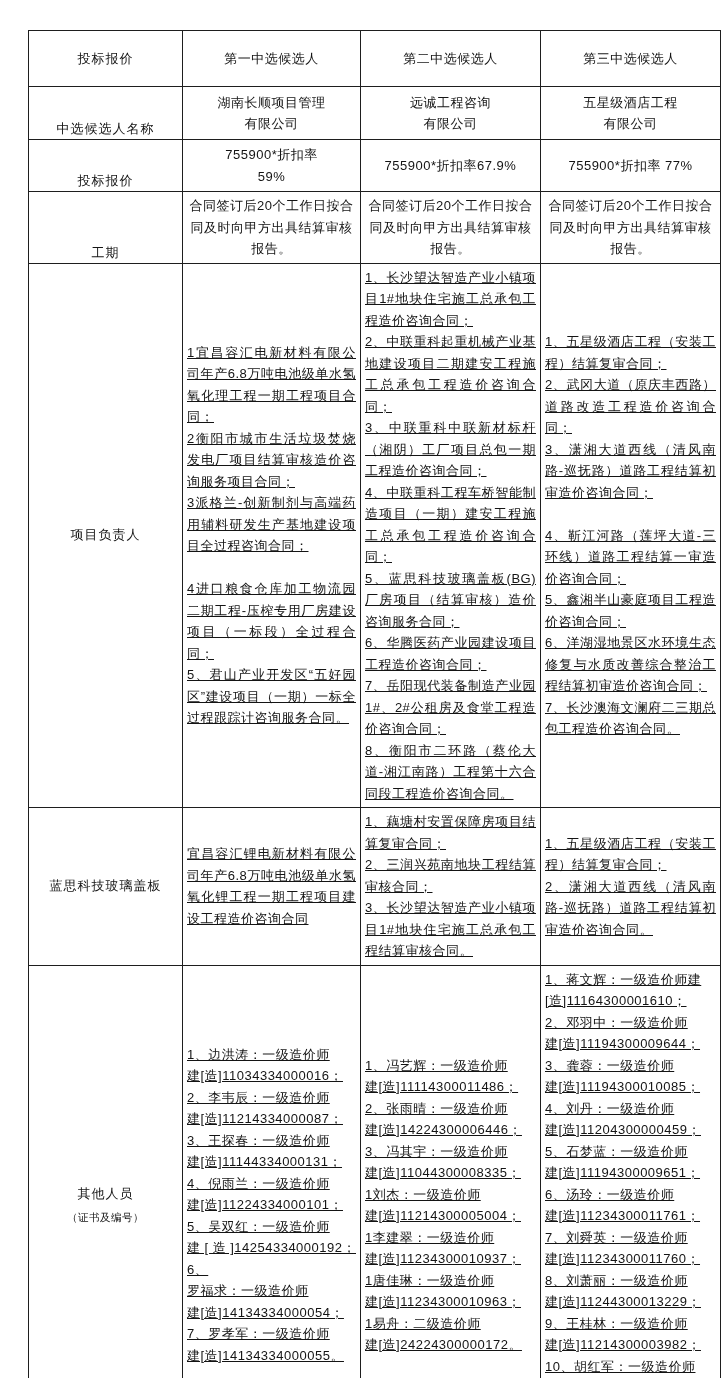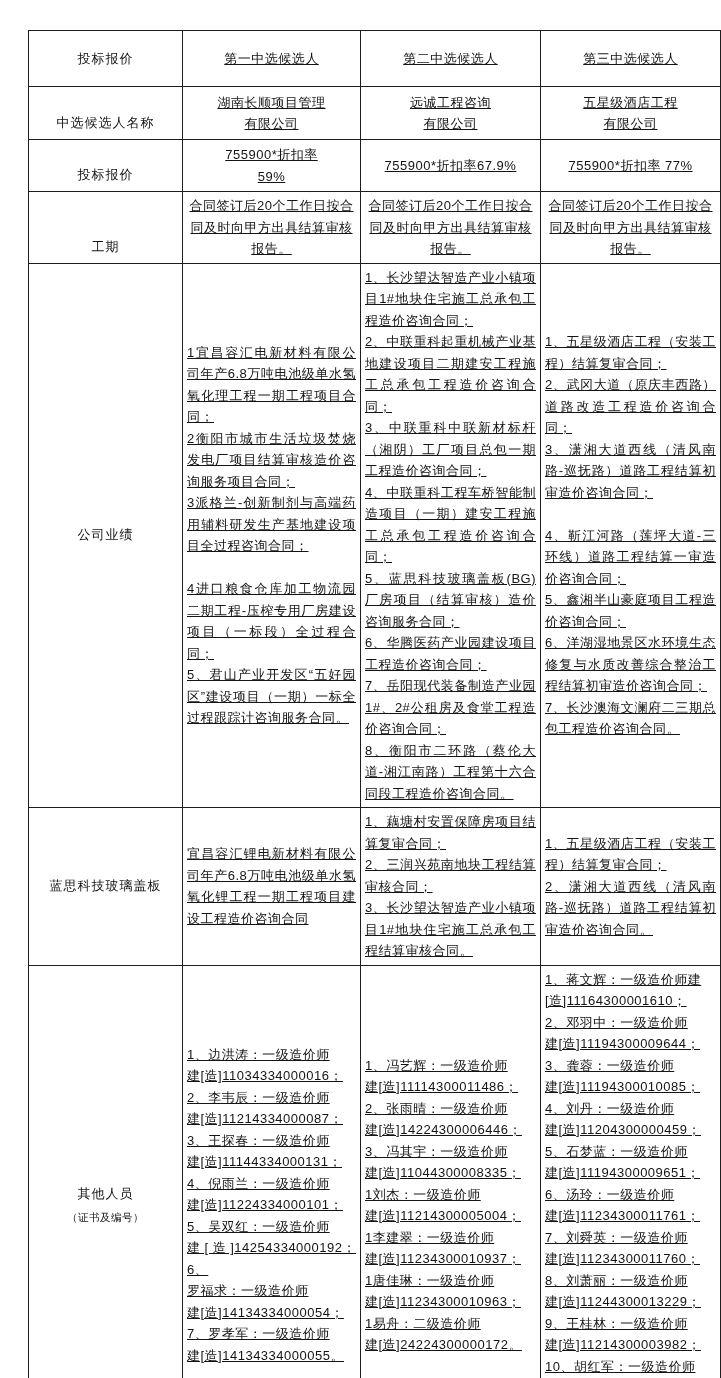--- a/index.html
+++ b/index.html
@@ -8,29 +8,29 @@
     font-family:"Liberation Sans","DejaVu Sans",sans-serif;
     color:#141414;
   }
   .sheet{position:absolute;left:28px;top:30px;}
   table{border-collapse:collapse;table-layout:fixed;width:692px;}
   td{border:1px solid #1e1e1e;overflow:hidden;}
   .rowlabel{
     text-align:center;vertical-align:middle;
     font-size:13px;letter-spacing:1px;padding:2px;
   }
-  .rowlabel.vbottom{vertical-align:bottom;padding-bottom:7px;}
+  .rowlabel.vbottom{vertical-align:bottom;padding-bottom:1px;}
   .sublabel{font-size:12px;margin-top:8px;}
   .sublabel.small{font-size:10.5px;letter-spacing:0.5px;}
   .cell{
     font-size:13px;line-height:21.5px;letter-spacing:0.5px;
     vertical-align:middle;padding:3px 4px;
   }
   .cell .txt{white-space:pre-line;}
-  .center{text-align:center;text-decoration:underline;}
+  .center{text-align:center;}
   .left{text-align:justify;text-align-last:left;text-decoration:underline;}
 </style>
 </head>
 <body>
 
 <div class="sheet">
   <table>
     <colgroup>
       <col style="width:154px">
         <col style="width:178px">
@@ -98,21 +98,21 @@
       <td class="cell center">
             <div class="txt">合同签订后20个工作日按合同及时向甲方出具结算审核报告。</div>
           </td>
       <td class="cell center">
             <div class="txt">合同签订后20个工作日按合同及时向甲方出具结算审核报告。</div>
           </td>
     </tr>
 
     <tr style="height:435px">
       <td class="rowlabel">
-        <div class="txt">公司业绩</div>
+        <div class="txt">项目负责人</div>
       </td>
       <td class="cell left">
             <div class="txt">1宜昌容汇电新材料有限公司年产6.8万吨电池级单水氢氧化理工程一期工程项目合同；
 2衡阳市城市生活垃圾焚烧发电厂项目结算审核造价咨询服务项目合同；
 3派格兰-创新制剂与高端药用辅料研发生产基地建设项目全过程咨询合同；
 
 4进口粮食仓库加工物流园二期工程-压榨专用厂房建设项目（一标段）全过程合同；
 5、君山产业开发区“五好园区”建设项目（一期）一标全过程跟踪计咨询服务合同。</div>
           </td>
       <td class="cell left">

